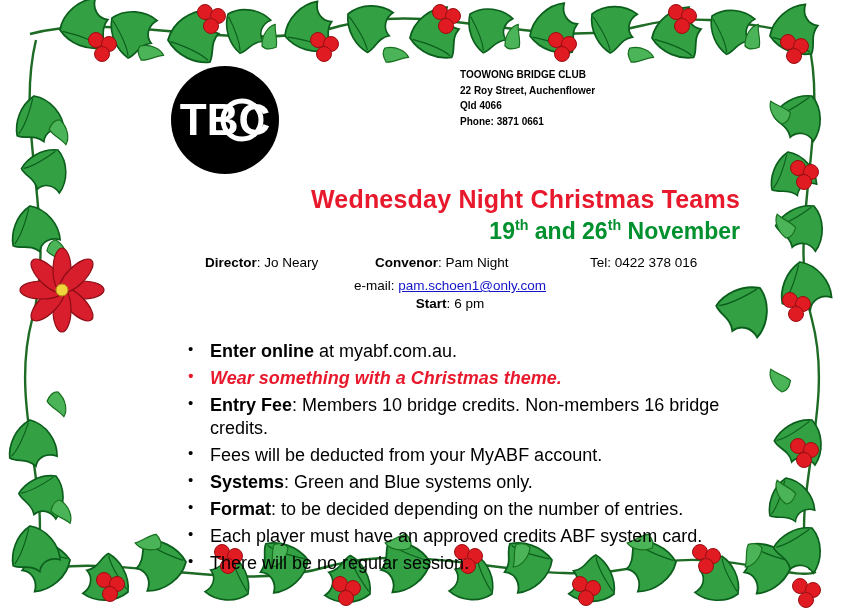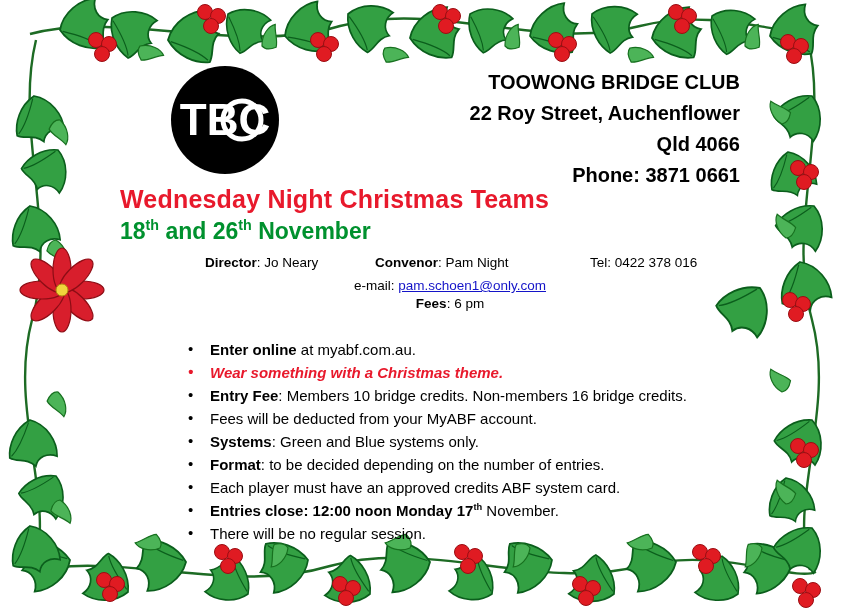--- a/index.html
+++ b/index.html
@@ -31,32 +31,32 @@
   
   .logo{
     position:absolute;left:50px;top:10px;
     width:110px;height:110px;
   }
   
   .club-info{
     position:absolute;
     left:340px;top:12px;
     width:280px;
-    text-align:right;
+    text-align:left;
     font-weight:bold;
-    font-size:20px;
+    font-size:10px;
     line-height:1.55;
     color:#000;
   }
   
   .title-block{
     position:absolute;
     left:0;top:130px;
     width:620px;
-    text-align:left;
+    text-align:right;
   }
   .title-main{
     color:#e8192c;
     font-weight:bold;
     font-size:25px;
     letter-spacing:.2px;
     line-height:1.15;
   }
   .title-sub{
     color:#00912e;
@@ -97,21 +97,21 @@
   }
   b{font-weight:bold;}
   
   .bullets{
     position:absolute;
     left:60px;top:285px;
     width:560px;
     margin:0;
     padding:0;
     list-style:none;
-    font-size:15px;
+    font-size:18px;
     color:#000;
   }
   .bullets li{
     position:relative;
     padding-left:30px;
     margin-bottom:3.5px;
     line-height:1.3;
   }
   .bullets li:before{
     content:"\2022";
@@ -271,48 +271,47 @@
     <div class="club-info">
       <div>TOOWONG BRIDGE CLUB</div>
       <div>22 Roy Street, Auchenflower</div>
       <div>Qld 4066</div>
       <div>Phone:  3871 0661</div>
     </div>
 
     <div class="title-block">
       <div class="title-main">Wednesday Night Christmas Teams</div>
       <div class="title-sub">
-        <span>18</span><sup>th</sup><span> and 26</span><sup>th</sup><span> November</span>
+        <span>19</span><sup>th</sup><span> and 26</span><sup>th</sup><span> November</span>
       </div>
     </div>
 
     <div class="officials">
       <div class="off-row1">
         <div class="off-director">
           <b>Director</b><span>: </span><span>Jo Neary</span>
         </div>
         <div class="off-convenor">
           <b>Convenor</b><span>: </span><span>Pam Night</span>
         </div>
         <div class="off-phone">Tel: 0422 378 016</div>
       </div>
       <div class="off-email">
         <span>e-mail: </span><a href="#">pam.schoen1@only.com</a>
       </div>
       <div class="off-start">
-        <b>Fees</b><span>: </span><span>6 pm</span>
+        <b>Start</b><span>: </span><span>6 pm</span>
       </div>
     </div>
 
     <ul class="bullets">
         <li><b>Enter online</b><span> at myabf.com.au.</span></li>
         <li class="red-italic"><span>Wear something with a Christmas theme.</span></li>
         <li><b>Entry Fee</b><span>: Members 10 bridge credits. Non-members 16 bridge credits.</span></li>
         <li><span>Fees will be deducted from your MyABF account.</span></li>
         <li><b>Systems</b><span>: Green and Blue systems only.</span></li>
         <li><b>Format</b><span>: to be decided depending on the number of entries.</span></li>
         <li><span>Each player must have an approved credits ABF system card.</span></li>
-        <li><b>Entries close: 12:00 noon Monday 17</b><sup><b>th</b></sup><span> November.</span></li>
         <li><span>There will be no regular session.</span></li>
       </ul>
 
   </div>
 </div>
 
 </body></html>

